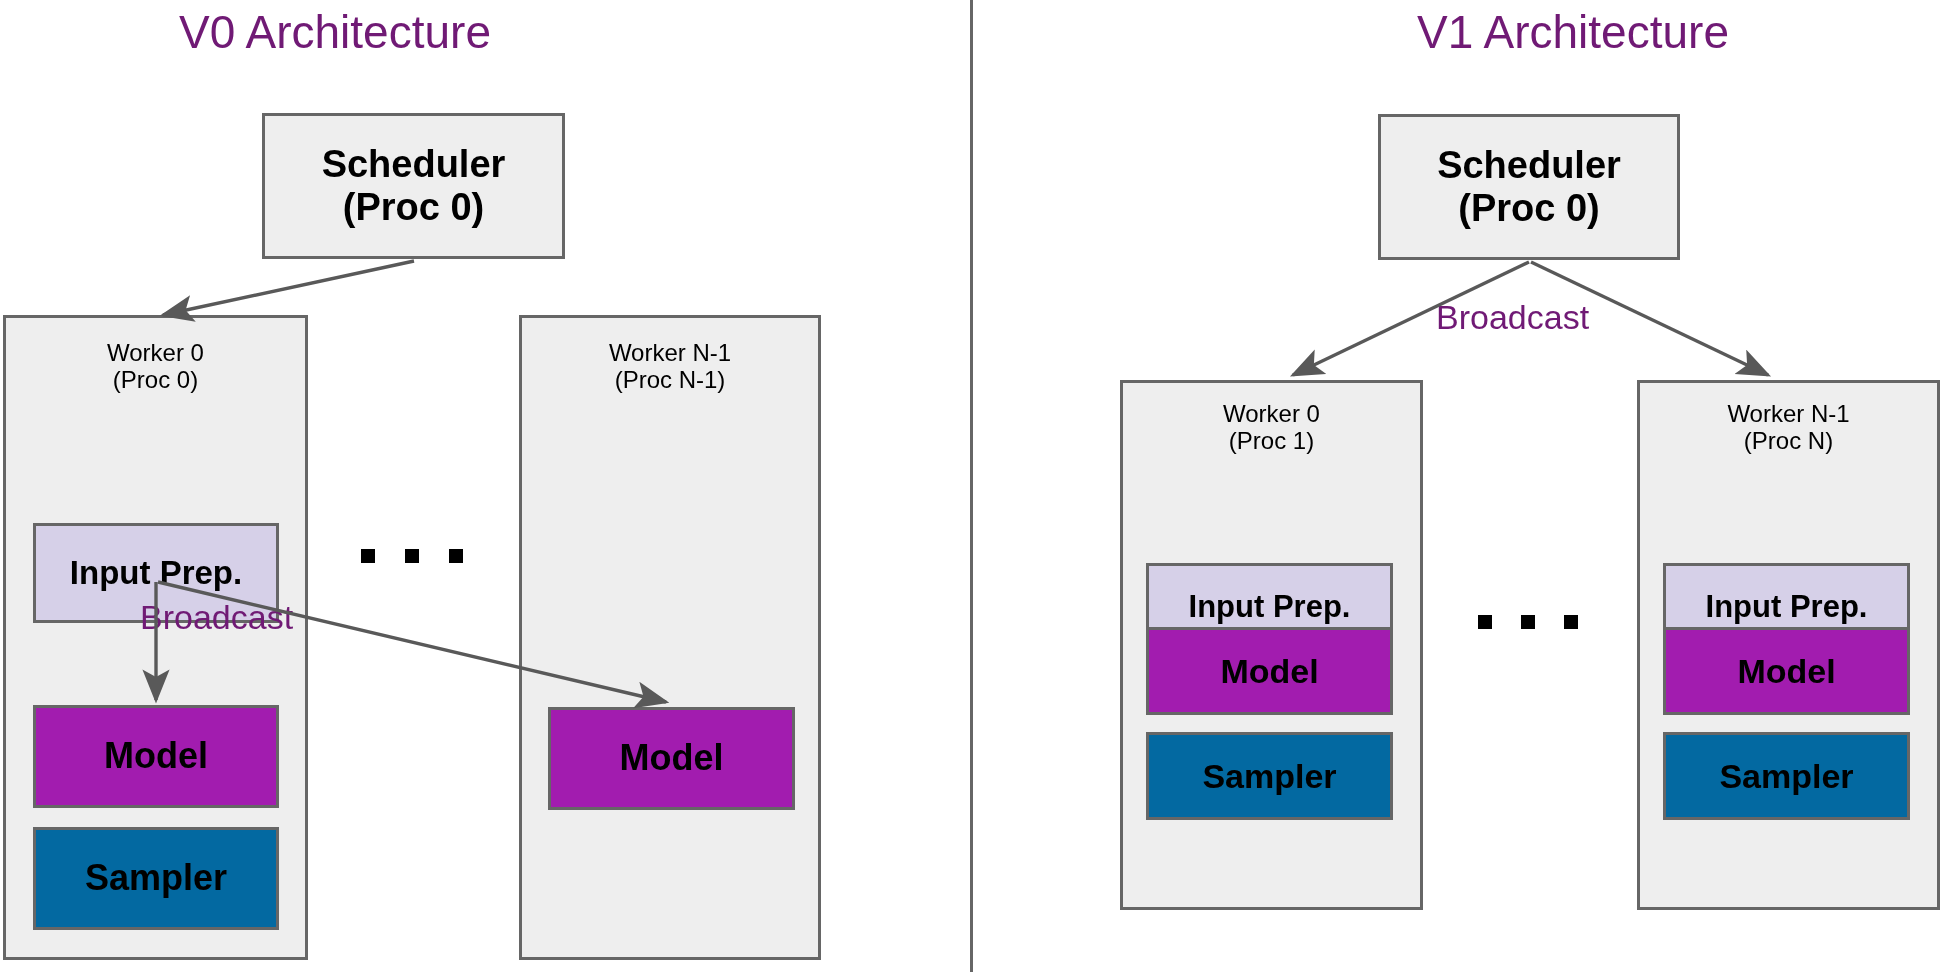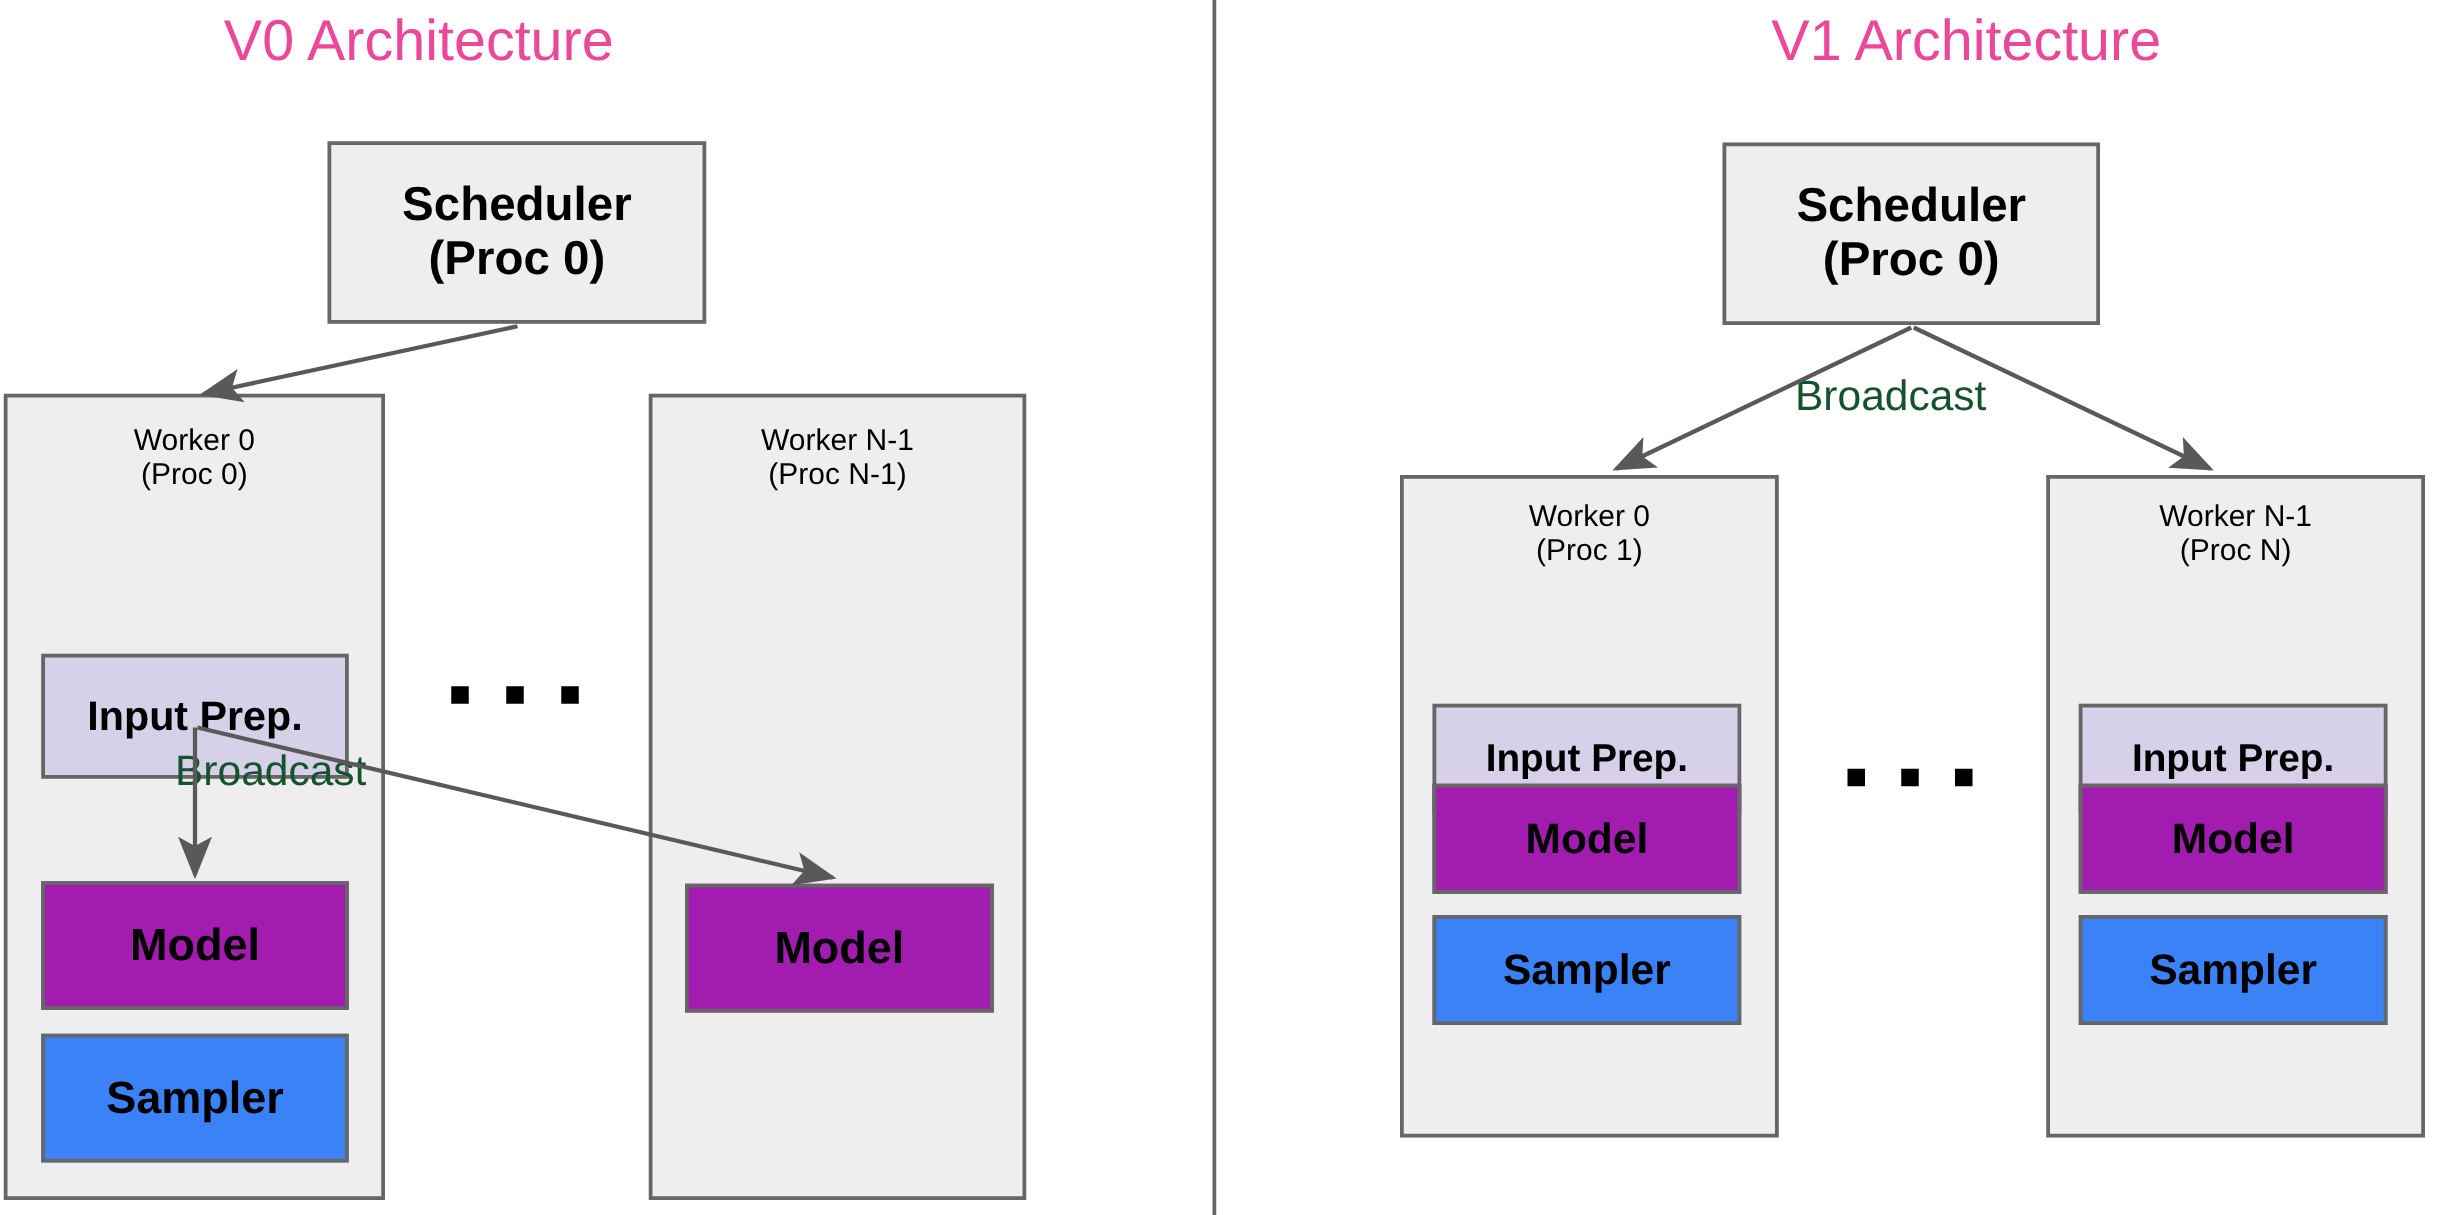--- a/index.html
+++ b/index.html
@@ -16,21 +16,21 @@
     width: 1954px;
     height: 972px;
     background: #ffffff;
     overflow: hidden;
   }
   .panel-title {
     position: absolute;
     text-align: center;
     font-size: 46px;
     line-height: 1.05;
-    color: #ec4899;
+    color: #701a75;
     white-space: nowrap;
   }
   .divider {
     position: absolute;
     top: 0;
     width: 3px;
     height: 972px;
     background: #666666;
   }
   
@@ -50,21 +50,21 @@
   }
   .box-label {
     display: block;
     width: 100%;
     white-space: pre-line;
     font-weight: bold;
   }
   .fill-grey   { background: #eeeeee; }
   .fill-purple { background: #d6d0e8; margin-top: 43px; }
   .fill-yellow { background: #a21caf; }
-  .fill-green  { background: #3b82f6; }
+  .fill-green  { background: #0369a1; }
 
   .group-title {
     position: absolute;
     left: 0;
     right: 0;
     text-align: center;
     white-space: pre-line;
     font-size: 24px;
     line-height: 1.12;
     pointer-events: none;
@@ -78,21 +78,21 @@
   }
   .ellipsis span {
     display: block;
     background: #000;
   }
 
   .edge-label {
     position: absolute;
     font-size: 34px;
     white-space: nowrap;
-    color: #14532d;
+    color: #701a75;
   }
 
   svg.edges {
     position: absolute;
     left: 0; top: 0;
     width: 1954px;
     height: 972px;
     pointer-events: none;
     overflow: visible;
   }

